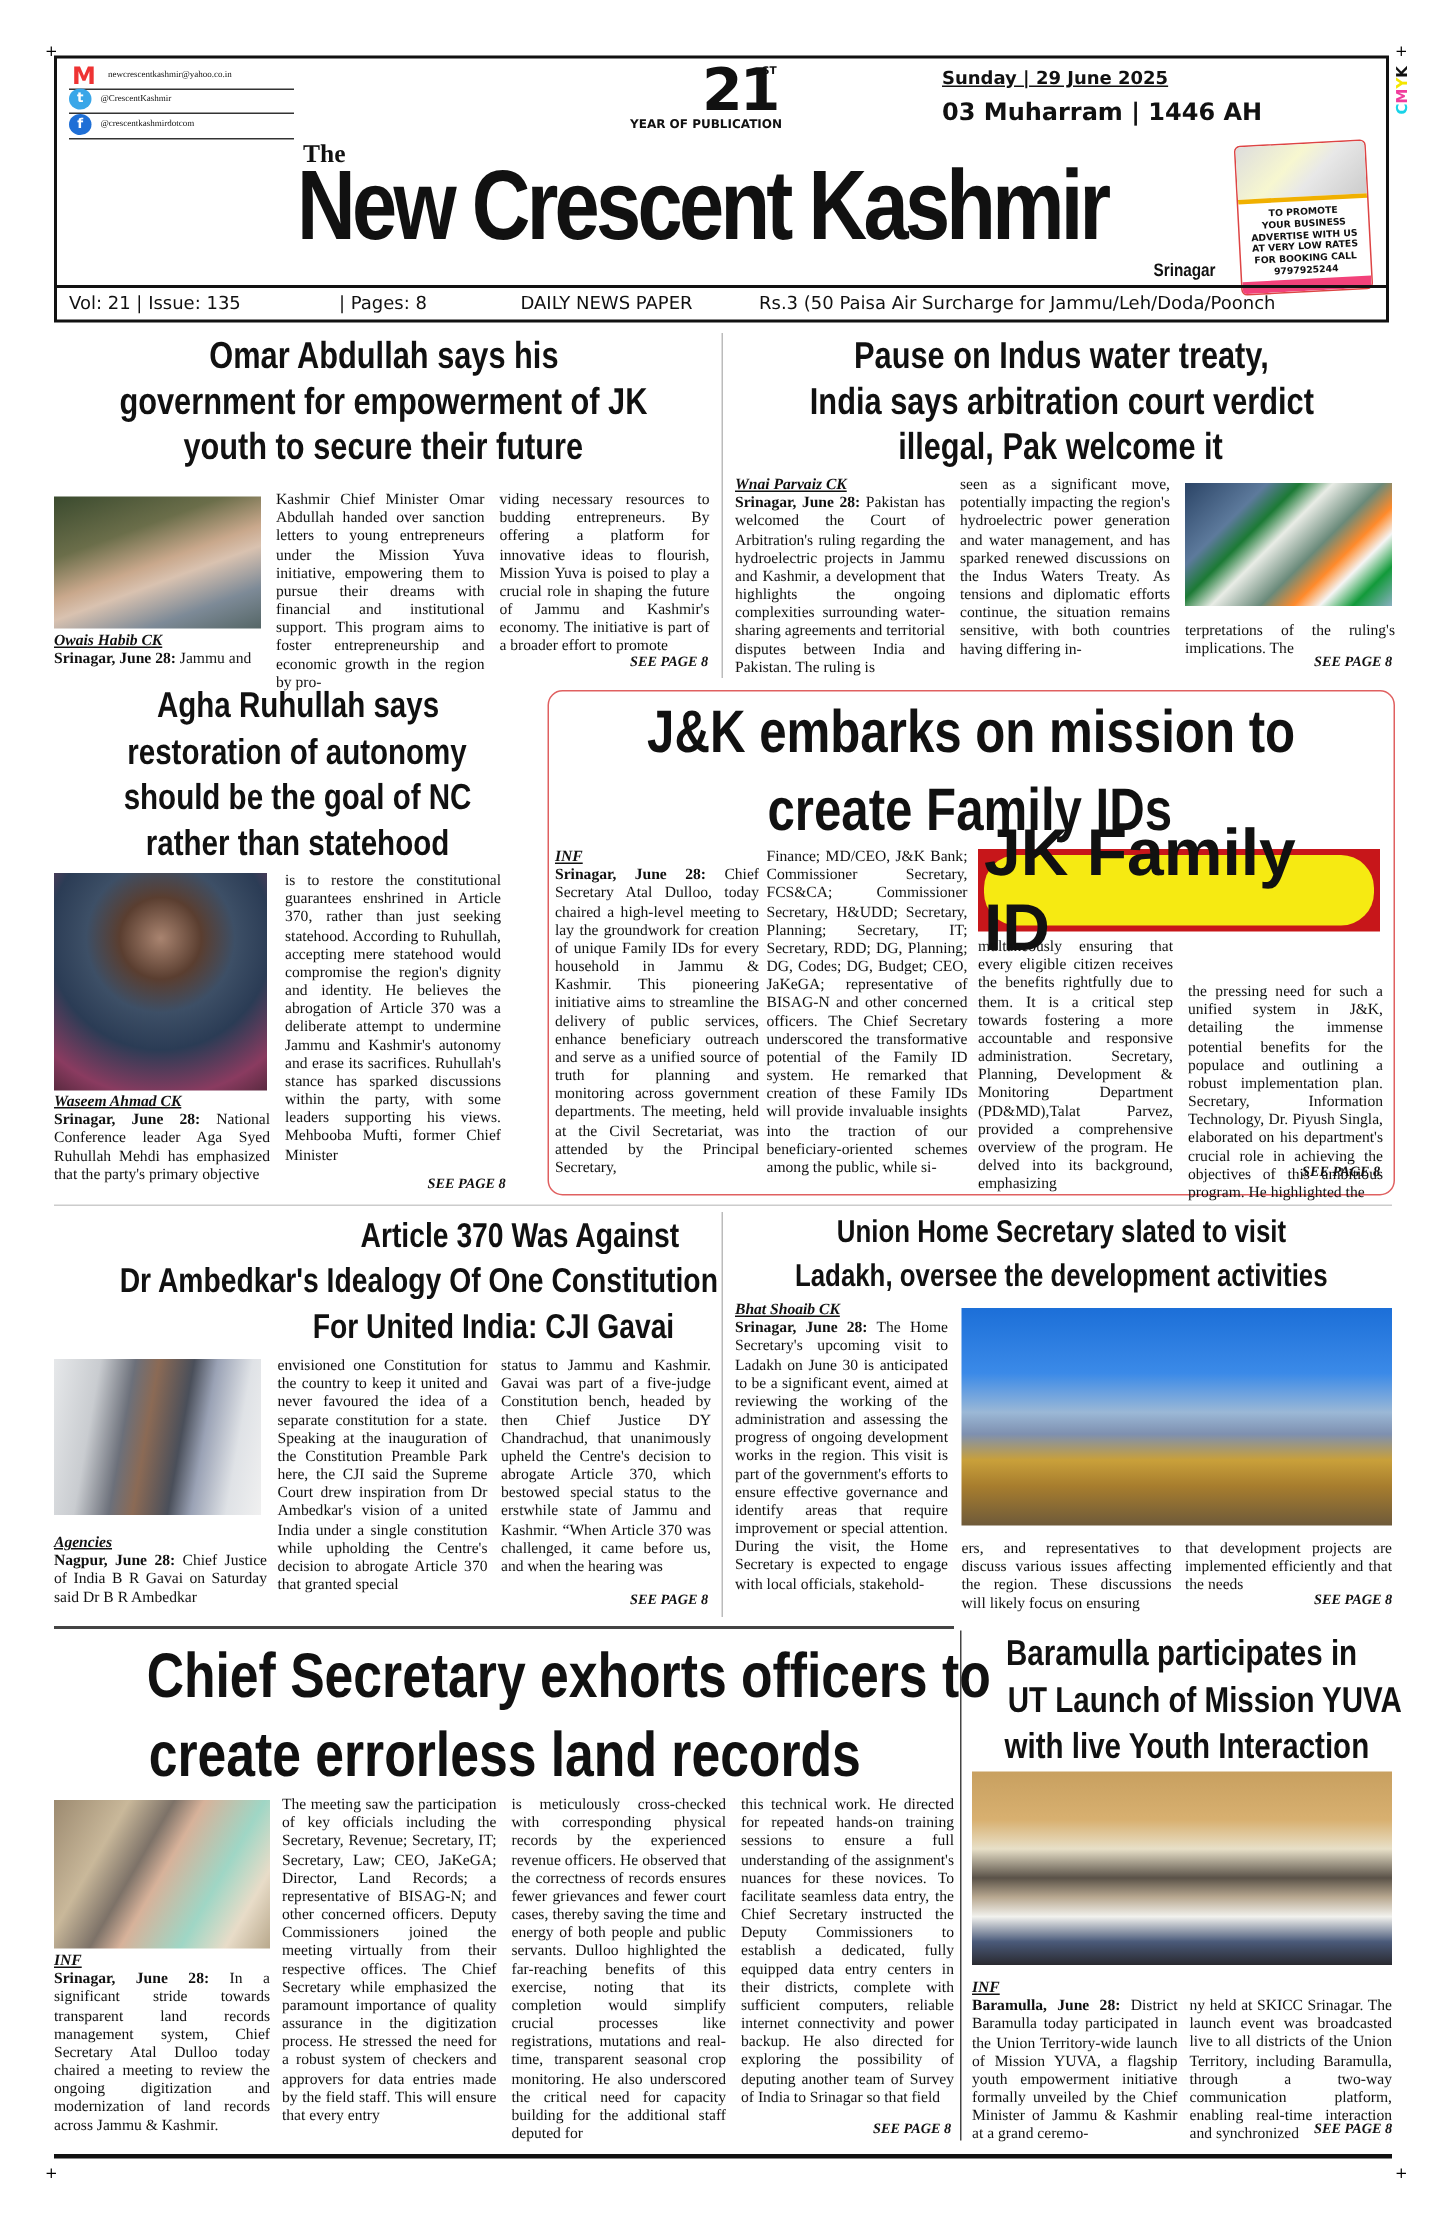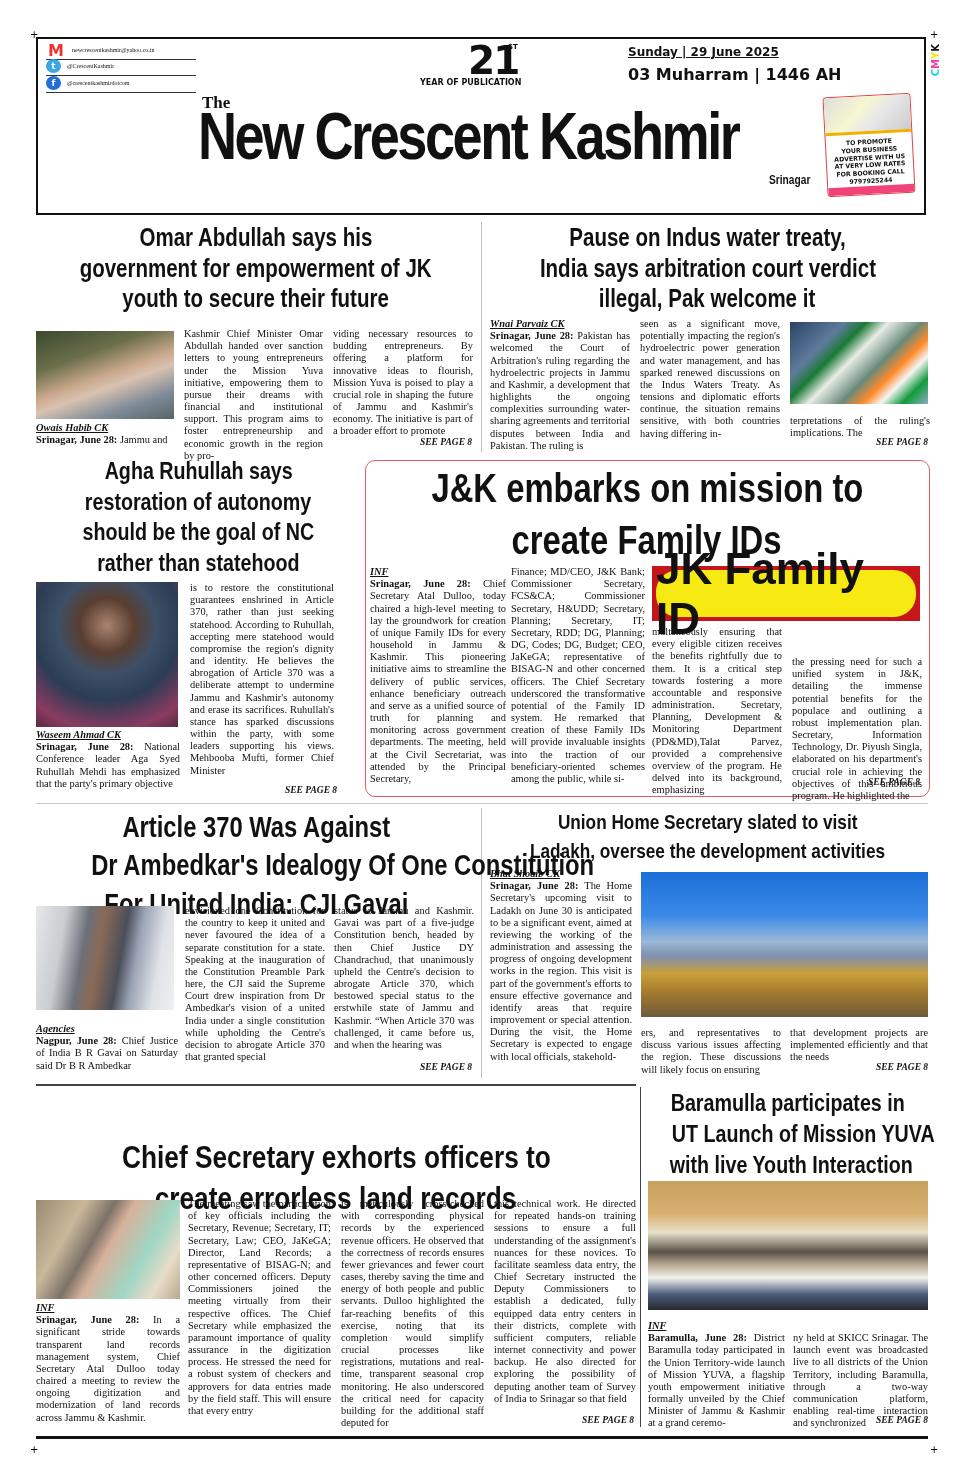--- a/index.html
+++ b/index.html
@@ -101,20 +101,26 @@
       <div>TO PROMOTE</div>
       <div>YOUR BUSINESS</div>
       <div>ADVERTISE WITH US</div>
       <div>AT VERY LOW RATES</div>
       <div>FOR BOOKING CALL</div>
       <div>9797925244</div>
     </div>
     <div class="ad-bar"></div>
   </div>
 
+  <div class="infobar">
+    <span style="left:8px;">Vol: 21 | Issue: 135</span>
+    <span style="left:188px;">| Pages: 8</span>
+    <span style="left:309px;">DAILY  NEWS PAPER</span>
+    <span style="left:468px;">Rs.3 (50 Paisa Air Surcharge for Jammu/Leh/Doda/Poonch</span>
+  </div>
 </header>
 
 <div class="vline" style="left:481px;top:222px;height:230px;"></div>
 <div class="vline" style="left:481px;top:808px;height:270px;"></div>
 <div class="hline" style="left:36px;top:803px;width:892px;background:#ccc;"></div>
 <div class="hline" style="left:36px;top:1084px;width:600px;height:2px;background:#444;"></div>
 <div class="vline" style="left:640px;top:1087px;height:340px;background:#444;"></div>
 <div class="hline" style="left:36px;top:1436px;width:892px;height:3px;background:#111;"></div>
 
 <article>
@@ -176,21 +182,21 @@
 </div>
 <div class="col" style="left:511px;top:566px;width:134px;">Finance; MD/CEO, J&amp;K Bank; Commissioner Secretary, FCS&amp;CA; Commissioner Secretary, H&amp;UDD; Secretary, Planning; Secretary, IT; Secretary, RDD; DG, Planning; DG, Codes; DG, Budget; CEO, JaKeGA; representative of BISAG-N and other concerned officers. The Chief Secretary underscored the transformative potential of the Family ID system. He remarked that creation of these Family IDs will provide invaluable insights into the traction of our beneficiary-oriented schemes among the public, while si-</div>
 <div class="jk-banner">
   <div class="jk-banner-inner">JK Family ID</div>
 </div>
 <div class="col" style="left:652px;top:626px;width:130px;">multaneously ensuring that every eligible citizen receives the benefits rightfully due to them. It is a critical step towards fostering a more accountable and responsive administration. Secretary, Planning, Development &amp; Monitoring Department (PD&amp;MD),Talat Parvez, provided a comprehensive overview of the program. He delved into its background, emphasizing</div>
 <div class="col" style="left:792px;top:656px;width:130px;">the pressing need for such a unified system in J&amp;K, detailing the immense potential benefits for the populace and outlining a robust implementation plan. Secretary, Information Technology, Dr. Piyush Singla, elaborated on his department's crucial role in achieving the objectives of this ambitious program. He highlighted the</div>
 <span class="see" style="left:868px;top:777px;">SEE PAGE 8</span>
 
 <article>
-  <h2 class="hl" style="left:36px;top:808px;width:440px;font-size:29px;line-height:1.32;">
+  <h2 class="hl" style="left:36px;top:808px;width:440px;font-size:23px;line-height:1.32;text-align:right;">
     <span class="inner">Article 370 Was Against</span><br>
     <span class="inner">Dr Ambedkar's Idealogy Of One Constitution</span><br>
     <span class="inner">For United India: CJI Gavai</span>
   </h2>
   <div class="photo" style="left:36px;top:906px;width:138px;height:104px;background:linear-gradient(100deg,#e6e8ea 0%,#c9ccd0 20%,#6c707a 35%,#8b6a55 45%,#4a4f5a 60%,#9aa2b5 70%,#dfe2e6 85%,#f0f0f0 100%);"></div>
   <div class="col" style="left:36px;top:1023px;width:142px;">
     <span class="byline">Agencies</span>
     <span class="dateline">Nagpur, June 28:</span><span> Chief Justice of India B R Gavai on Saturday said Dr B R Ambedkar</span>
   </div>
   <div class="col" style="left:185px;top:905px;width:140px;">envisioned one Constitution for the country to keep it united and never favoured the idea of a separate constitution for a state. Speaking at the inauguration of the Constitution Preamble Park here, the CJI said the Supreme Court drew inspiration from Dr Ambedkar's vision of a united India under a single constitution while upholding the Centre's decision to abrogate Article 370 that granted special</div>
@@ -207,21 +213,21 @@
     <span class="byline">Bhat Shoaib CK</span>
     <span class="dateline">Srinagar, June 28:</span><span> The Home Secretary's upcoming visit to Ladakh on June 30 is anticipated to be a significant event, aimed at reviewing the working of the administration and assessing the progress of ongoing development works in the region. This visit is part of the government's efforts to ensure effective governance and identify areas that require improvement or special attention. During the visit, the Home Secretary is expected to engage with local officials, stakehold-</span>
   </div>
   <div class="photo" style="left:641px;top:872px;width:287px;height:145px;background:linear-gradient(180deg,#1c6fd8 0%,#3b8ae8 30%,#9bb8d6 48%,#7e90b0 58%,#c9a03a 70%,#a77d2e 82%,#6e5a3a 100%);"></div>
   <div class="col" style="left:641px;top:1027px;width:140px;">ers, and representatives to discuss various issues affecting the region. These discussions will likely focus on ensuring</div>
   <div class="col" style="left:790px;top:1027px;width:138px;">that development projects are implemented efficiently and that the needs</div>
   <span class="see" style="left:876px;top:1062px;">SEE PAGE 8</span>
 </article>
 
 <article>
-  <h2 class="hl" style="left:36px;top:1090px;width:600px;font-size:32px;line-height:1.27;margin-top:47px;">
+  <h2 class="hl" style="left:36px;top:1090px;width:600px;font-size:42px;line-height:1.27;">
     <span class="inner">Chief Secretary exhorts officers to</span><br>
     <span class="inner">create errorless land records</span>
   </h2>
   <div class="photo" style="left:36px;top:1200px;width:144px;height:99px;background:linear-gradient(120deg,#9c8a70 0%,#c9b89a 25%,#7d7268 40%,#d7b29a 50%,#9fd6c5 70%,#e8dcc8 85%,#b8a88c 100%);"></div>
   <div class="col" style="left:36px;top:1302px;width:144px;">
     <span class="byline">INF</span>
     <span class="dateline">Srinagar, June 28:</span><span>  In a significant stride towards transparent land records management system, Chief Secretary Atal Dulloo today chaired a meeting to review the ongoing digitization and modernization of land records across Jammu &amp; Kashmir.</span>
   </div>
   <div class="col" style="left:188px;top:1198px;width:143px;">The meeting saw the participation of key officials including the Secretary, Revenue; Secretary, IT; Secretary, Law; CEO, JaKeGA; Director, Land Records; a representative of BISAG-N; and other concerned officers. Deputy Commissioners joined the meeting virtually from their respective offices. The Chief Secretary while emphasized the paramount importance of quality assurance in the digitization process. He stressed the need for a robust system of checkers and approvers for data entries made by the field staff. This will ensure that every entry</div>
   <div class="col" style="left:341px;top:1198px;width:143px;">is meticulously cross-checked with corresponding physical records by the experienced revenue officers. He observed that the correctness of records ensures fewer grievances and fewer court cases, thereby saving the time and energy of both people and public servants. Dulloo highlighted the far-reaching benefits of this exercise, noting that its completion would simplify crucial processes like registrations, mutations and real-time, transparent seasonal crop monitoring. He also underscored the critical need for capacity building for the additional staff deputed for</div>

